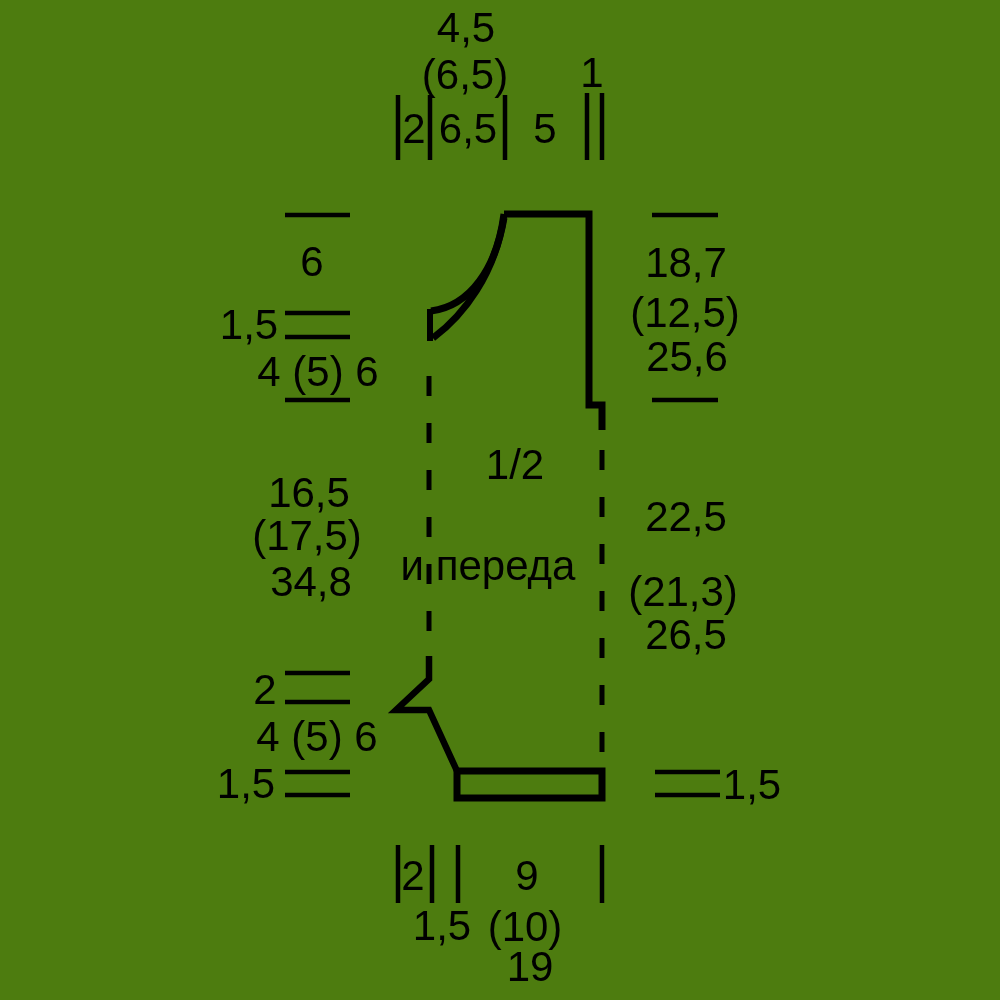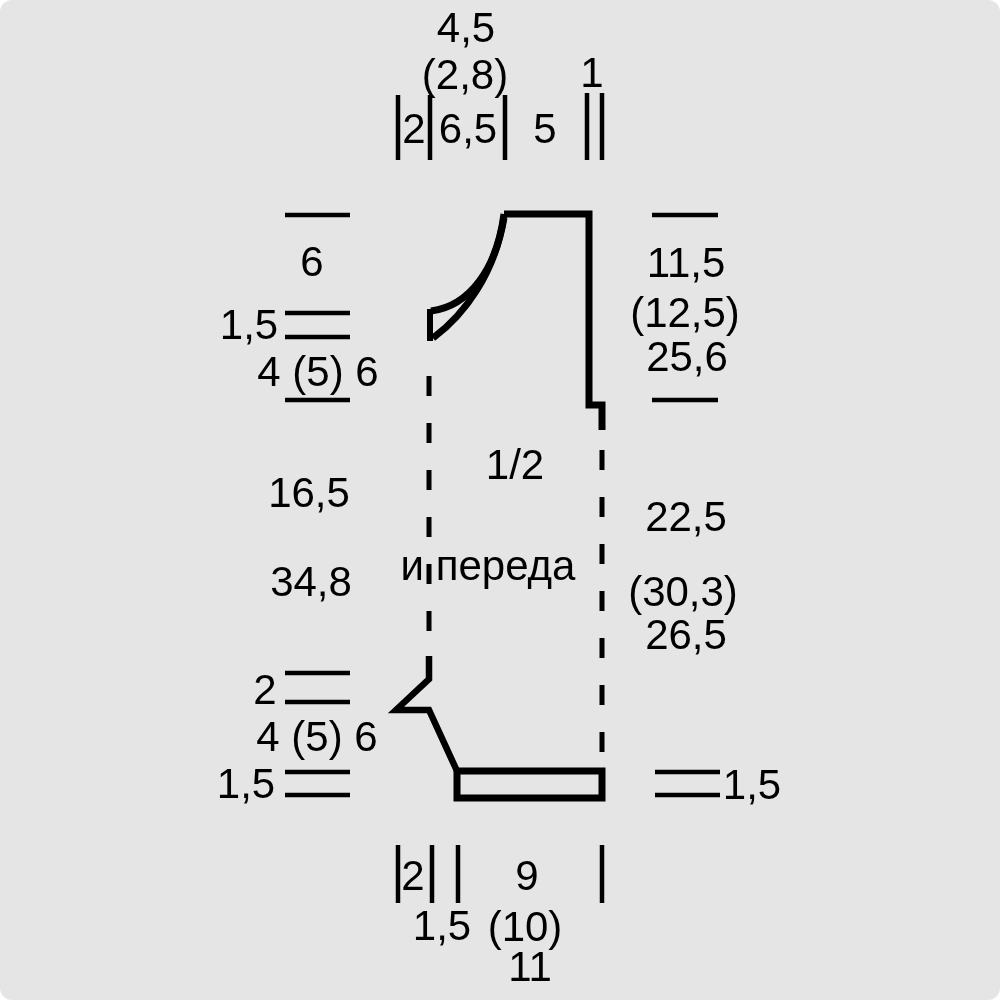--- a/index.html
+++ b/index.html
@@ -4,25 +4,24 @@
 <style>
   html, body {
     margin: 0;
     padding: 0;
     background: #ffffff;
   }
   #canvas {
     position: relative;
     width: 1000px;
     height: 1000px;
-    background: #e5e5e5;
+    background: #4d7c0f;
     font-family: "Liberation Sans", "DejaVu Sans", sans-serif;
     color: #000000;
     overflow: hidden;
-    border-radius: 12px;
   }
   #linework {
     position: absolute;
     left: 0;
     top: 0;
     width: 1000px;
     height: 1000px;
   }
   .lbl {
     position: absolute;
@@ -81,45 +80,46 @@
       <g stroke-width="4.5">
         <path d="M652 215 H718"></path>
         <path d="M652 400 H718"></path>
         <path d="M655 772 H720"></path>
         <path d="M655 795 H720"></path>
       </g>
     </g>
   </svg>
 
   <span class="lbl" style="left:466px; top:28px">4,5</span>
-  <span class="lbl" style="left:465px; top:75px">(2,8)</span>
+  <span class="lbl" style="left:465px; top:75px">(6,5)</span>
   <span class="lbl" style="left:592px; top:73px">1</span>
   <span class="lbl" style="left:414px; top:129px">2</span>
   <span class="lbl" style="left:468px; top:129px">6,5</span>
   <span class="lbl" style="left:545px; top:129px">5</span>
 
   <span class="lbl" style="left:312px; top:262px">6</span>
   <span class="lbl" style="left:249px; top:325px">1,5</span>
   <span class="lbl" style="left:318px; top:372px">4 (5) 6</span>
   <span class="lbl" style="left:309px; top:493px">16,5</span>
+  <span class="lbl" style="left:307px; top:536px">(17,5)</span>
   <span class="lbl" style="left:311px; top:582px">34,8</span>
   <span class="lbl" style="left:265px; top:690px">2</span>
   <span class="lbl" style="left:317px; top:737px">4 (5) 6</span>
   <span class="lbl" style="left:246px; top:784px">1,5</span>
 
-  <span class="lbl" style="left:686px; top:263px">11,5</span>
+  <span class="lbl" style="left:686px; top:263px">18,7</span>
   <span class="lbl" style="left:685px; top:313px">(12,5)</span>
   <span class="lbl" style="left:687px; top:357px">25,6</span>
   <span class="lbl" style="left:686px; top:517px">22,5</span>
-  <span class="lbl" style="left:683px; top:592px">(30,3)</span>
+  <span class="lbl" style="left:683px; top:592px">(21,3)</span>
   <span class="lbl" style="left:686px; top:635px">26,5</span>
   <span class="lbl" style="left:752px; top:785px">1,5</span>
 
   <span class="lbl" style="left:413px; top:876px">2</span>
   <span class="lbl" style="left:527px; top:876px">9</span>
   <span class="lbl" style="left:442px; top:926px">1,5</span>
   <span class="lbl" style="left:525px; top:927px">(10)</span>
-  <span class="lbl" style="left:530px; top:967px">11</span>
+  <span class="lbl" style="left:530px; top:967px">19</span>
 
   <span class="lbl" style="left:515px; top:465px">1/2</span>
   <span class="lbl" style="left:488px; top:566px">и переда</span>
 
 </div>
 
 </body></html>

